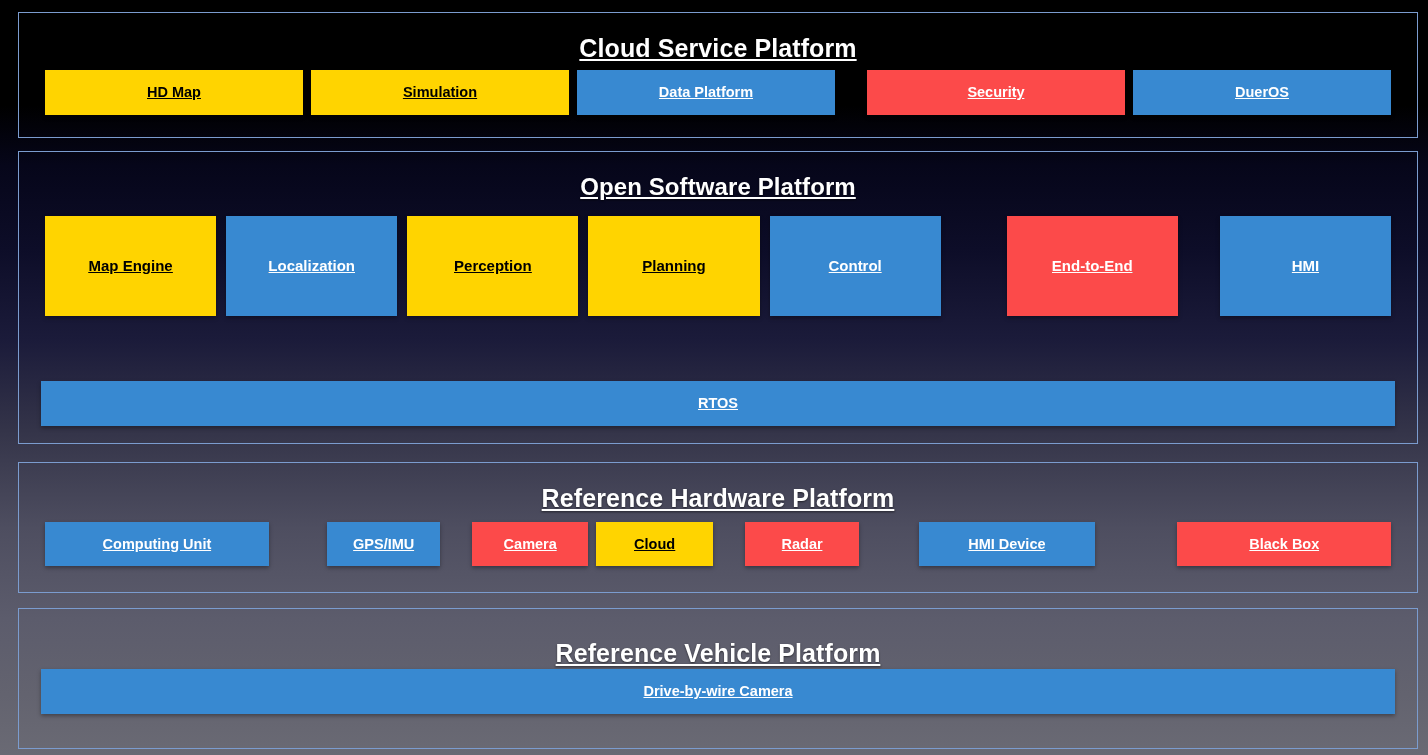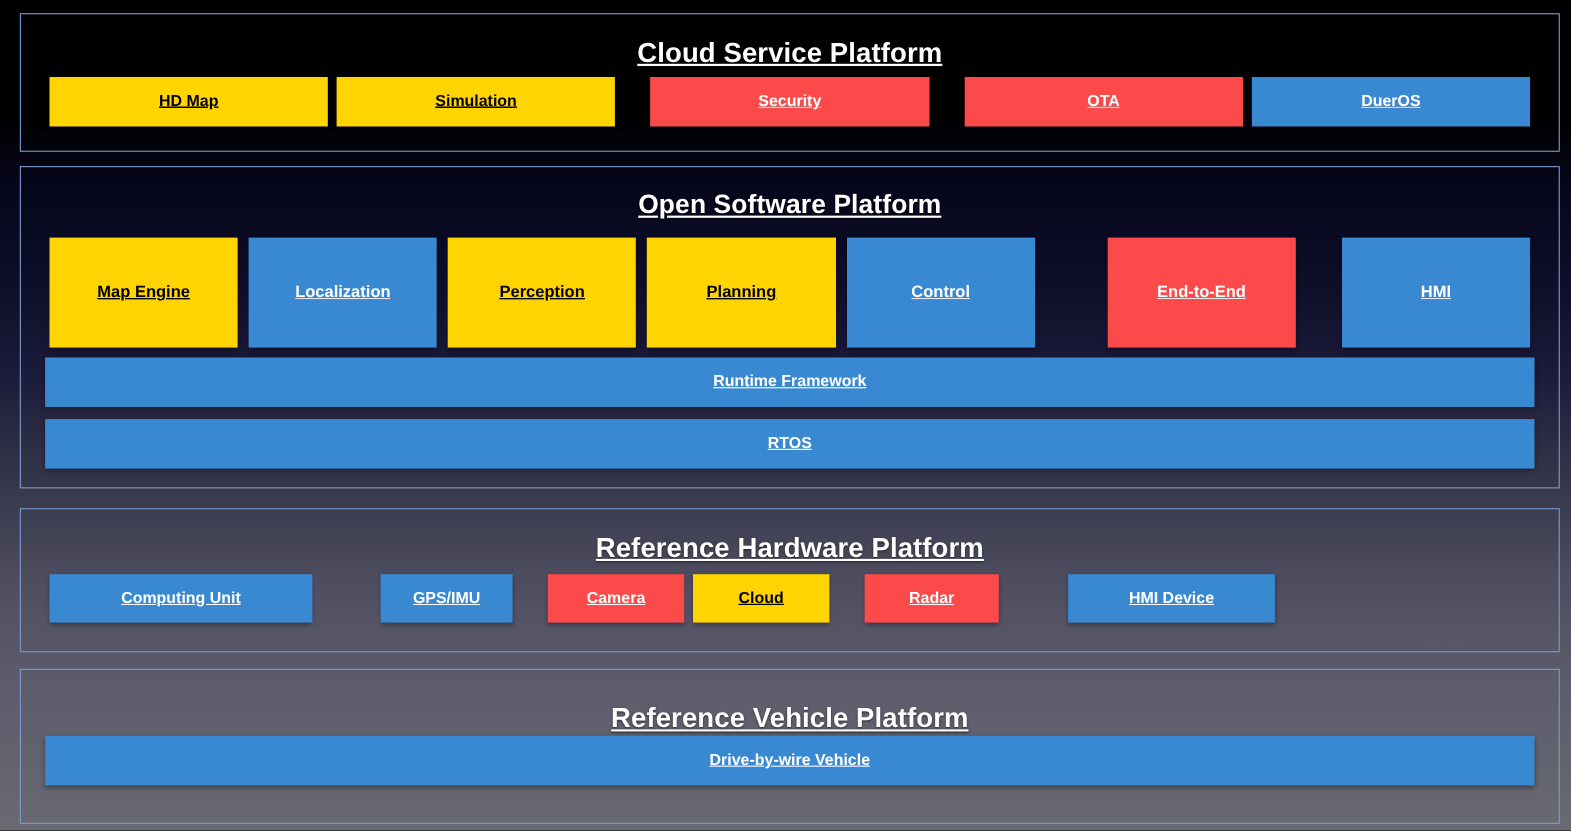--- a/index.html
+++ b/index.html
@@ -127,59 +127,59 @@
   }
 </style>
 </head>
 <body>
 
 <section class="panel" id="panel-cloud">
   <div class="panel-title">Cloud Service Platform</div>
   <div class="cloud-row">
     <div class="block c-yellow">HD Map</div>
     <div class="block c-yellow">Simulation</div>
+    <div class="block c-blue">Data Platform</div>
     <div class="block c-red">Security</div>
-    <div class="block c-red">OTA</div>
     <div class="block c-blue">DuerOS</div>
   </div>
 </section>
 
 <section class="panel" id="panel-software">
   <div class="panel-title">Open Software Platform</div>
 
   <div class="sw-row">
     <div class="block c-yellow sw-mod">Map Engine</div>
     <div class="block c-blue   sw-mod">Localization</div>
     <div class="block c-yellow sw-mod">Perception</div>
     <div class="block c-yellow sw-mod">Planning</div>
     <div class="block c-blue   sw-mod">Control</div>
     <div class="sw-gap"></div>
     <div class="block c-red    sw-mod">End-to-End</div>
     <div class="sw-gap"></div>
     <div class="block c-blue   sw-mod">HMI</div>
   </div>
 
-  <div class="block c-blue sw-bar" id="bar-runtime">Runtime Framework</div>
   <div class="block c-blue sw-bar" id="bar-rtos">RTOS</div>
 </section>
 
 <section class="panel" id="panel-hardware">
   <div class="panel-title">Reference Hardware Platform</div>
   <div class="hw-row">
     <div class="block c-blue" style="width:239px;">Computing Unit</div>
     <div style="width:62px;"></div>
     <div class="block c-blue" style="width:120px;">GPS/IMU</div>
     <div style="width:6px;"></div>
     <div class="block c-red" style="width:124px;">Camera</div>
     <div style="width:5px;"></div>
     <div class="block c-yellow" style="width:124px;">Cloud</div>
     <div style="width:5px;"></div>
     <div class="block c-red" style="width:122px;">Radar</div>
     <div style="width:63px;"></div>
     <div class="block c-blue" style="width:188px;">HMI Device</div>
     <div style="width:62px;"></div>
+    <div class="block c-red" style="width:228px;">Black Box</div>
   </div>
 </section>
 
 <section class="panel" id="panel-vehicle">
   <div class="panel-title">Reference Vehicle Platform</div>
-  <div class="block c-blue" id="bar-vehicle">Drive-by-wire Vehicle</div>
+  <div class="block c-blue" id="bar-vehicle">Drive-by-wire Camera</div>
 </section>
 
 </body></html>

